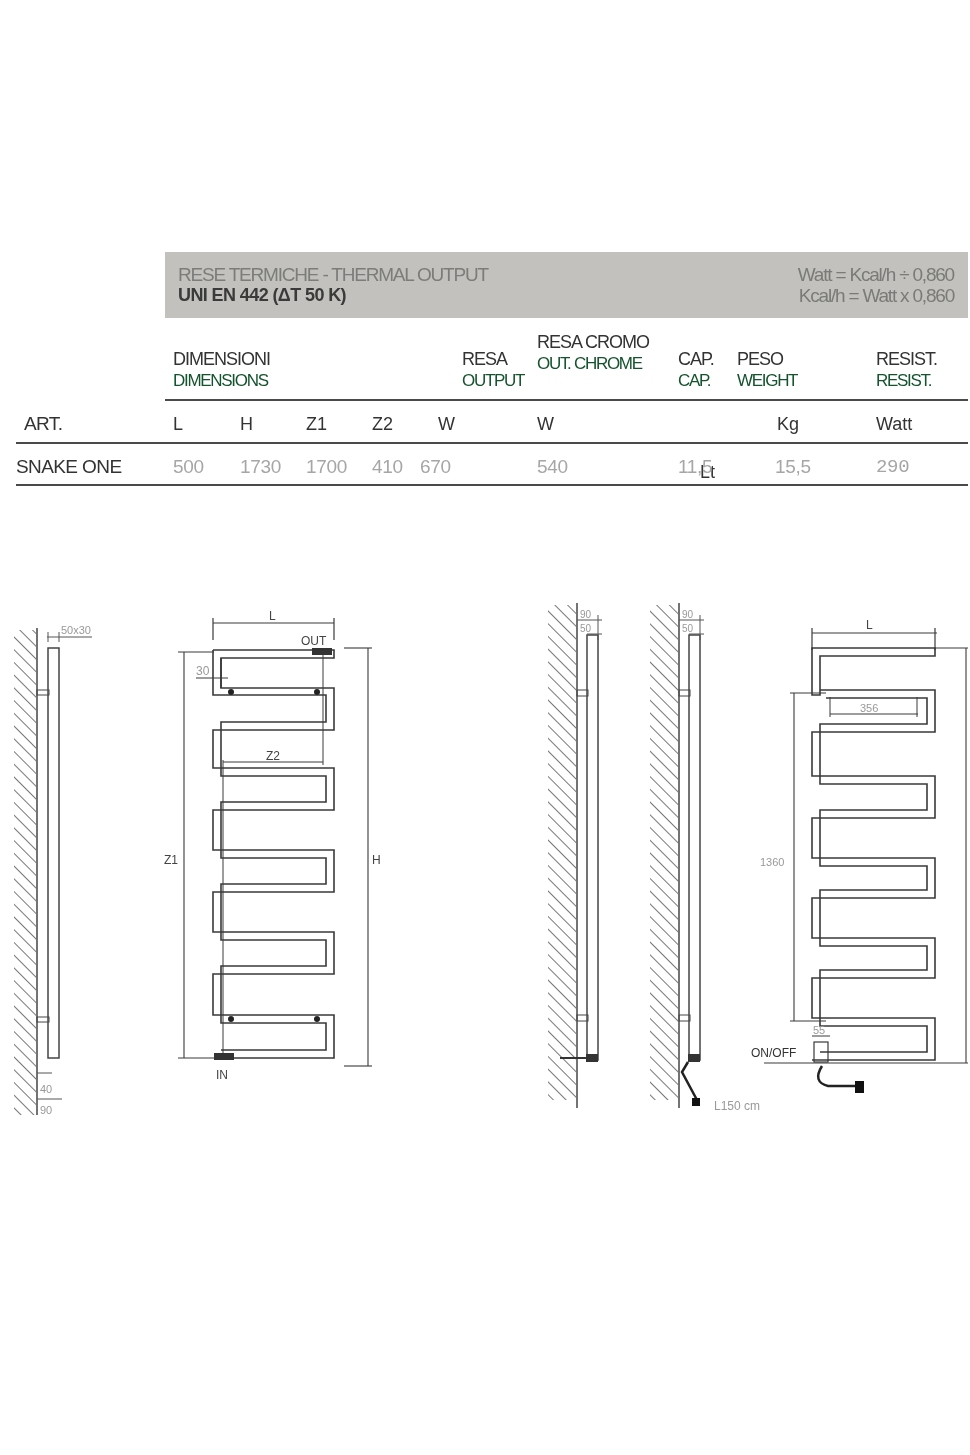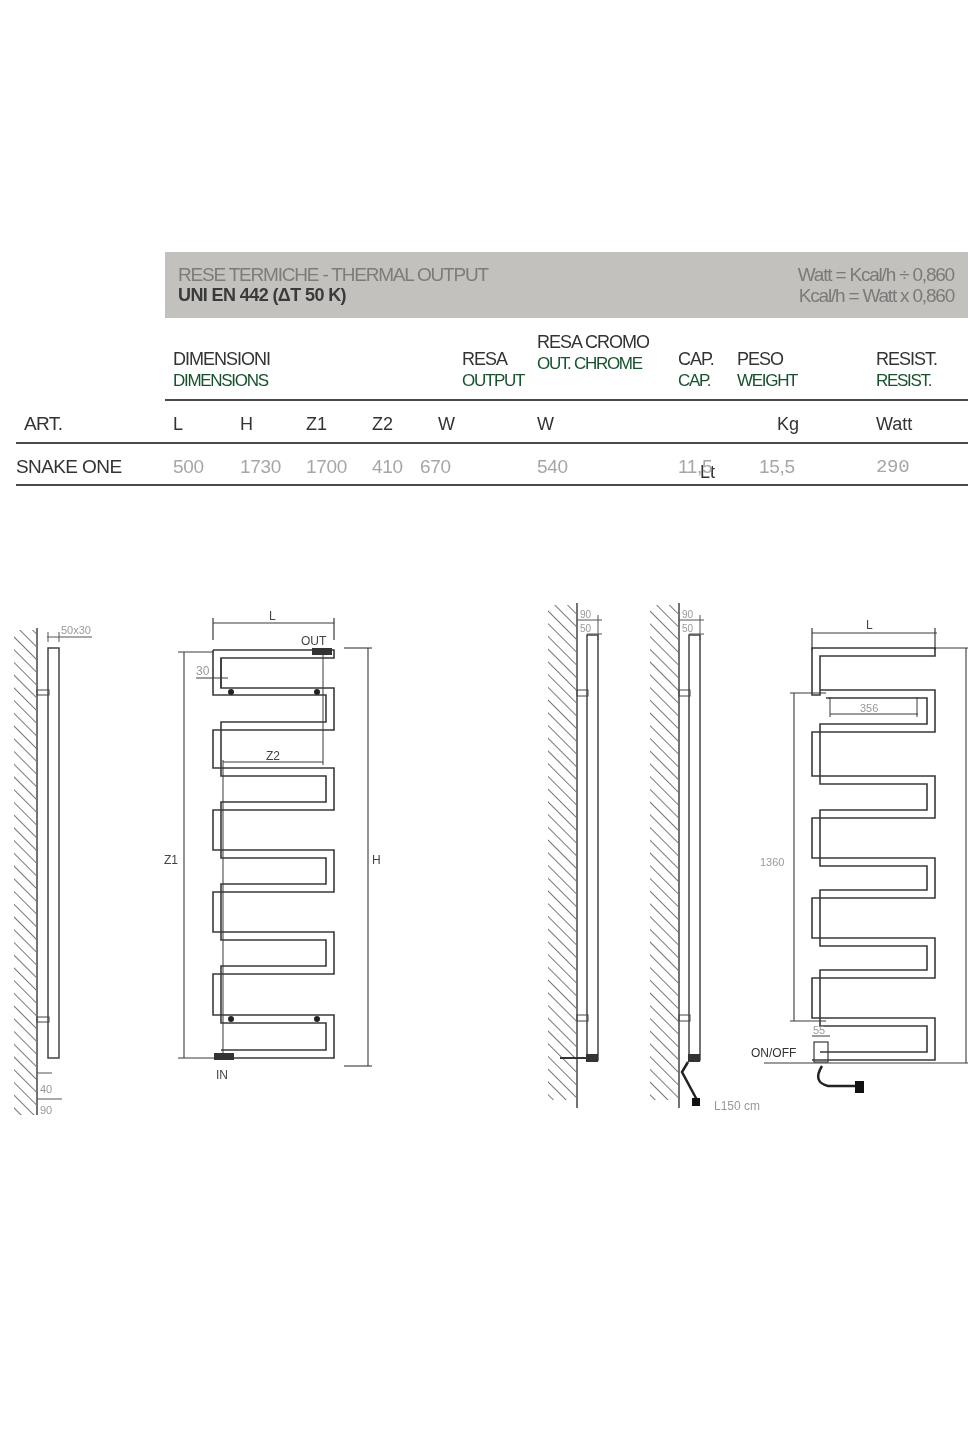--- a/index.html
+++ b/index.html
@@ -77,21 +77,21 @@
 <div class="rule" style="left:16px; top:442px; width:952px;"></div>
 
 <div class="art" style="left:16px; top:456px;">SNAKE ONE</div>
 <div class="val" style="left:173px;">500</div>
 <div class="val" style="left:240px;">1730</div>
 <div class="val" style="left:306px;">1700</div>
 <div class="val" style="left:372px;">410</div>
 <div class="val" style="left:420px;">670</div>
 <div class="val" style="left:537px;">540</div>
 <div class="val" style="left:678px;">11,5</div>
-<div class="val" style="left:759px;">15,5</div>
+<div class="val" style="left:775px;">15,5</div>
 <div class="val" style="left:876px;font-family:Liberation Mono, monospace;">290</div>
 
 <div class="rule" style="left:16px; top:484px; width:952px;"></div>
 
 <svg width="970" height="1455" style="position:absolute; left:0; top:0;">
   <defs>
     <pattern id="hatch" patternUnits="userSpaceOnUse" width="9" height="9" patternTransform="rotate(-45)">
       <line x1="0" y1="0" x2="0" y2="9" stroke="#555" stroke-width="1.6"></line>
     </pattern>
   </defs>

